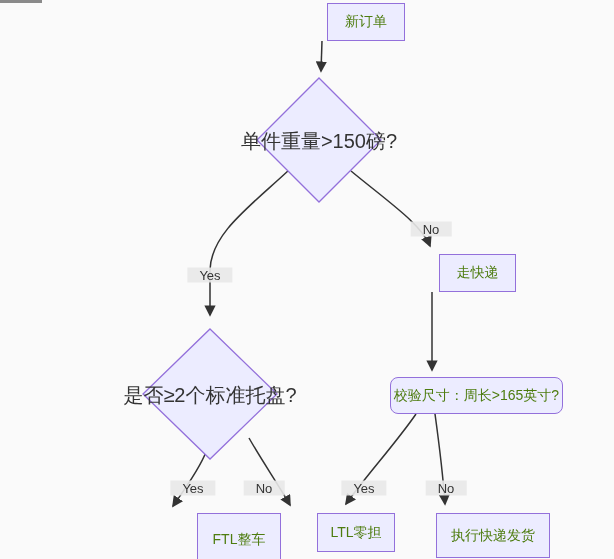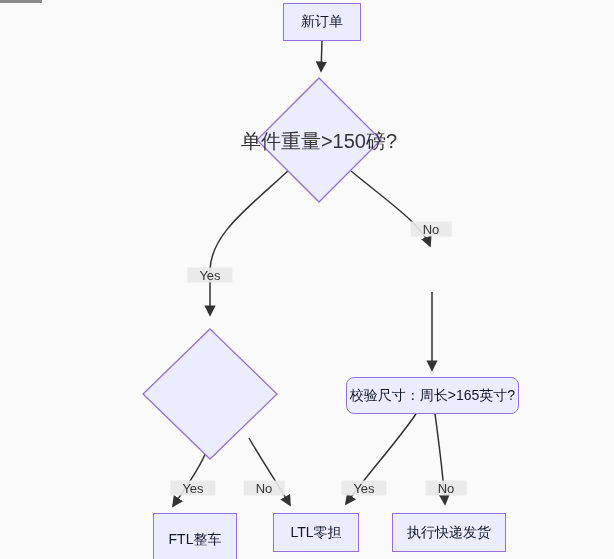--- a/index.html
+++ b/index.html
@@ -20,25 +20,26 @@
   svg.edges{
     position:absolute;left:0;top:0;width:614px;height:559px;
   }
   .edge{stroke:#333333;stroke-width:1.5;fill:none;}
   .diamond{fill:#ECECFF;stroke:#9370DB;stroke-width:1.3;}
   .node{
     position:absolute;
     box-sizing:border-box;
     background:#ECECFF;
     border:1.5px solid #9370DB;
-    color:#0f172a;
+    color:#4d7c0f;
     font-size:14px;
     display:flex;align-items:center;justify-content:center;
     text-align:right;
     white-space:nowrap;
+    margin-left:44px;
   }
   .diamond-label{
     position:absolute;
     color:#333333;
     font-size:20px;
     text-align:center;
     white-space:nowrap;
     transform:translate(-50%,-50%);
   }
   .edge-label{
@@ -74,31 +75,33 @@
     <path class="edge" d="M249,438 C262,461 278,484 290,505" marker-end="url(#arrow)"></path>
     <path class="edge" d="M416,414 C396,443 366,476 346,504" marker-end="url(#arrow)"></path>
     <path class="edge" d="M435,414 C439,443 443,475 445,504" marker-end="url(#arrow)"></path>
 
     <polygon class="diamond" points="319,78 381,140 319,202 257,140"></polygon>
     <polygon class="diamond" points="210,329 277,394 210,459 143,394"></polygon>
   </svg>
 
   <div class="node" style="left:283px;top:3px;width:78px;height:38px;">新订单</div>
 
+  <div class="node" style="left:395px;top:254px;width:77px;height:38px;">走快递</div>
 
   <div class="node" style="left:346px;top:377px;width:173px;height:37px;border-radius:8px;">校验尺寸：周长&gt;165英寸?</div>
 
   <div class="node" style="left:153px;top:513px;width:84px;height:53px;">FTL整车</div>
 
-  <div class="node" style="left:273px;top:513px;width:86px;height:39px;">LTL零担</div>
+  <div class="node" style="left:273px;top:513px;width:78px;height:39px;">LTL零担</div>
 
-  <div class="node" style="left:392px;top:513px;width:114px;height:39px;">执行快递发货</div>
+  <div class="node" style="left:392px;top:513px;width:114px;height:45px;">执行快递发货</div>
 
   <div class="diamond-label" style="left:319px;top:141px;">单件重量&gt;150磅?</div>
 
+  <div class="diamond-label" style="left:210px;top:395px;">是否≥2个标准托盘?</div>
 
   <div class="edge-label" style="left:210px;top:275px;">Yes</div>
 
   <div class="edge-label" style="left:431px;top:229px;">No</div>
 
   <div class="edge-label" style="left:193px;top:488px;">Yes</div>
 
   <div class="edge-label" style="left:264px;top:488px;">No</div>
 
   <div class="edge-label" style="left:364px;top:488px;">Yes</div>

